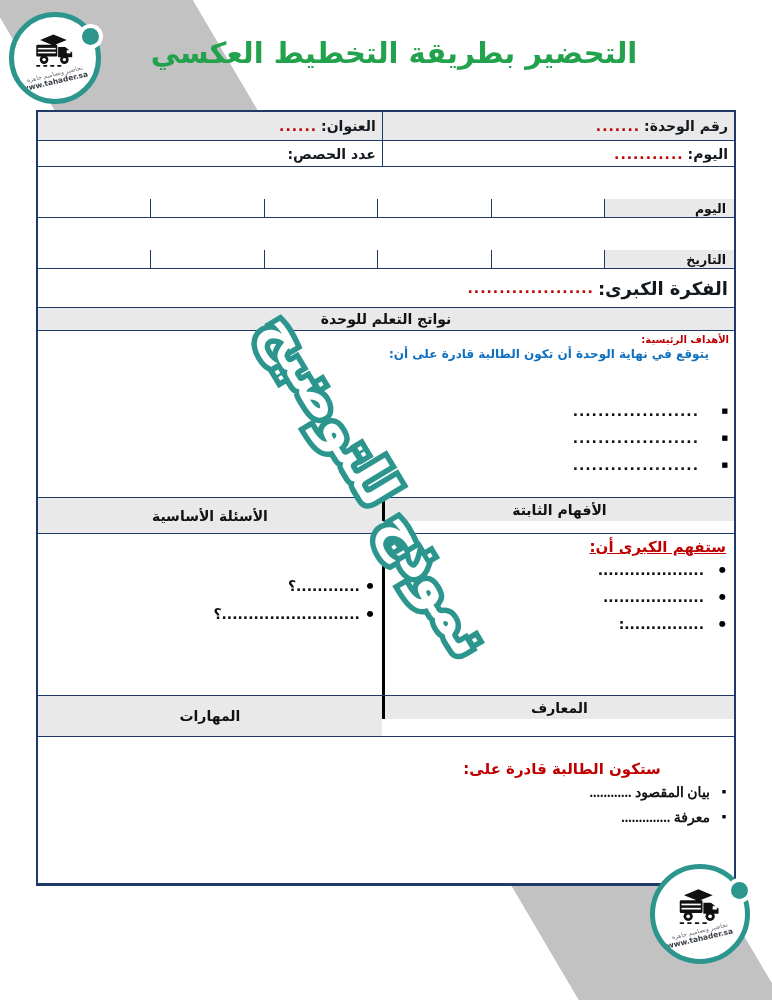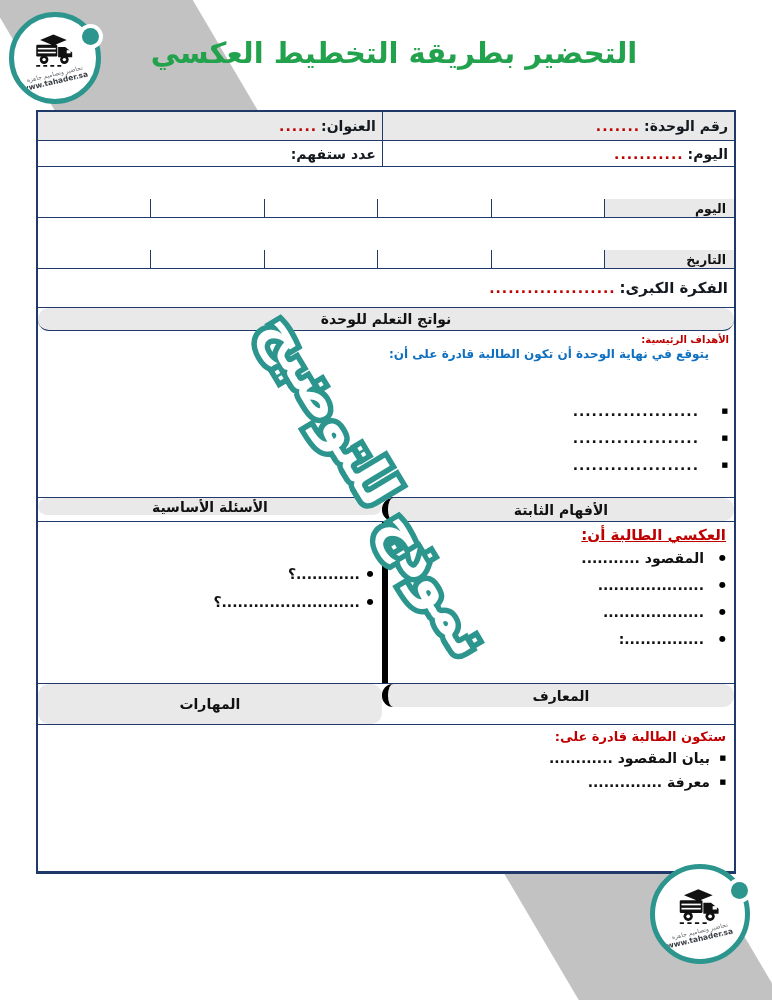--- a/index.html
+++ b/index.html
@@ -48,49 +48,49 @@
   .dots-red{color:#c00000;font-weight:bold;letter-spacing:1px;margin-right:4px;}
   .r-unit{height:29px;}
   .r-grade{height:26px;}
   .r-dd{height:19px;font-size:12.5px;margin-top:32px;}
   .dd-label{width:113px;background:#e9e9e9;border-left:1px solid #1f3a68;
         font-weight:bold;padding:0 8px;display:flex;align-items:center;}
   .dd-cell{flex:1;border-left:1px solid #1f3a68;}
   .dd-cell:last-child{border-left:none;}
   .r-idea{height:39px;align-items:center;}
   .r-header{height:23px;background:#e9e9e9;justify-content:center;align-items:center;
-        font-weight:bold;display:flex;border-radius:11px;}
+        font-weight:bold;display:flex;}
   .r-goals{height:167px;display:block;padding:3px 5px;}
   .red{color:#c00000;font-weight:bold;}
   .blue{color:#1070c0;font-weight:bold;}
   .goals-line1{text-align:right;font-size:10px;}
   .goals-line2{text-align:right;font-size:12px;padding-left:0;padding-right:20px;margin-top:2px;}
   ul.blist{list-style:none;margin:0;padding:0;}
   ul.blist li{position:relative;text-align:right;color:#111;font-weight:bold;}
   ul.blist li::before{content:"■";font-size:7px;position:absolute;right:0;top:4px;color:#000;}
   ul.round li::before{content:"●";font-size:8px;top:3px;}
   .goal-list{margin-top:42px !important;padding-left:0;}
   .goal-list li{padding-right:30px;margin-bottom:11px;letter-spacing:1px;}
   .r-two{display:flex;}
   .col{box-sizing:border-box;}
-  .col-r{width:50.6%;border-left:6px solid #000000;padding:4px 8px;}
+  .col-r{width:50.6%;border-left:3px solid #000000;padding:4px 8px;}
   .col-l{width:49.4%;padding:4px 8px;}
   .r-uq{height:162px;}
   .r-km{height:146px;}
   .intro-red{font-size:15px;text-align:right;}
   .underline{text-decoration:underline;}
   .u-list{margin-top:6px !important;}
   .u-list li{padding-right:22px;margin-bottom:11px;}
   .q-list{margin-top:40px !important;}
   .q-list li{padding-right:14px;margin-bottom:12px;}
   .k-list{margin-top:4px !important;}
   .k-list li{padding-right:22px;margin-bottom:9px;}
-  .s-head{text-align:right;font-size:13px;}
+  .s-head{text-align:center;font-size:15px;margin-top:19px;}
   .s-list{margin-top:6px !important;padding-right:26px;}
-  .s-list li{padding-right:16px;margin-bottom:8px;}
+  .s-list li{padding-right:16px;margin-bottom:8px;font-family:Liberation Serif, serif;}
   .center-txt{width:100%;text-align:center;}
 </style>
 </head>
 <body>
 
 <div class="page">
 
   <div class="band"></div>
 
   <h1 class="title">التحضير بطريقة التخطيط العكسي</h1>
@@ -107,21 +107,21 @@
         <span class="dots-red">......</span>
       </div>
     </div>
 
     <div class="row r-grade">
       <div class="cell half first">
         <span class="lbl">اليوم:</span>
         <span class="dots-red">...........</span>
       </div>
       <div class="cell half">
-        <span class="lbl">عدد ستفهم:</span>
+        <span class="lbl">عدد الحصص:</span>
       </div>
     </div>
 
     <div class="row r-dd">
       <div class="dd-label">اليوم</div>
       <div class="dd-cell"></div>
       <div class="dd-cell"></div>
       <div class="dd-cell"></div>
       <div class="dd-cell"></div>
       <div class="dd-cell"></div>
@@ -130,21 +130,21 @@
     <div class="row r-dd">
       <div class="dd-label">التاريخ</div>
       <div class="dd-cell"></div>
       <div class="dd-cell"></div>
       <div class="dd-cell"></div>
       <div class="dd-cell"></div>
       <div class="dd-cell"></div>
     </div>
 
     <div class="row r-idea cell">
-      <span class="lbl" style="font-size:15px">الفكرة الكبرى:</span>
+      <span class="lbl" style="font-size:18px">الفكرة الكبرى:</span>
       <span class="dots-red">....................</span>
     </div>
 
     <div class="row r-header">
       <span class="center-txt">نواتج التعلم للوحدة</span>
     </div>
 
     <div class="row r-goals">
       <div class="goals-line1 red">الأهداف الرئيسية:</div>
       <div class="goals-line2 blue">يتوقع في نهاية الوحدة أن تكون الطالبة قادرة على أن:</div>
@@ -152,30 +152,29 @@
         <li>....................</li>
         <li>....................</li>
         <li>....................</li>
       </ul>
     </div>
 
     <div class="row r-two">
       <div class="col col-r r-header" style="height:23px">
         <span class="center-txt">الأفهام الثابتة</span>
       </div>
-      <div class="col col-l r-header" style="height:17px">
+      <div class="col col-l r-header" style="height:35px">
         <span class="center-txt">الأسئلة الأساسية</span>
       </div>
     </div>
 
     <div class="row r-two r-uq">
       <div class="col col-r">
-        <div class="intro-red red underline">العكسي الطالبة أن:</div>
+        <div class="intro-red red underline">ستفهم الكبرى أن:</div>
         <ul class="blist round u-list">
-          <li>المقصود ...........</li>
           <li>....................</li>
           <li>...................</li>
           <li>...............:</li>
         </ul>
       </div>
       <div class="col col-l">
         <ul class="blist round q-list">
           <li>............؟</li>
           <li>..........................؟</li>
         </ul>

